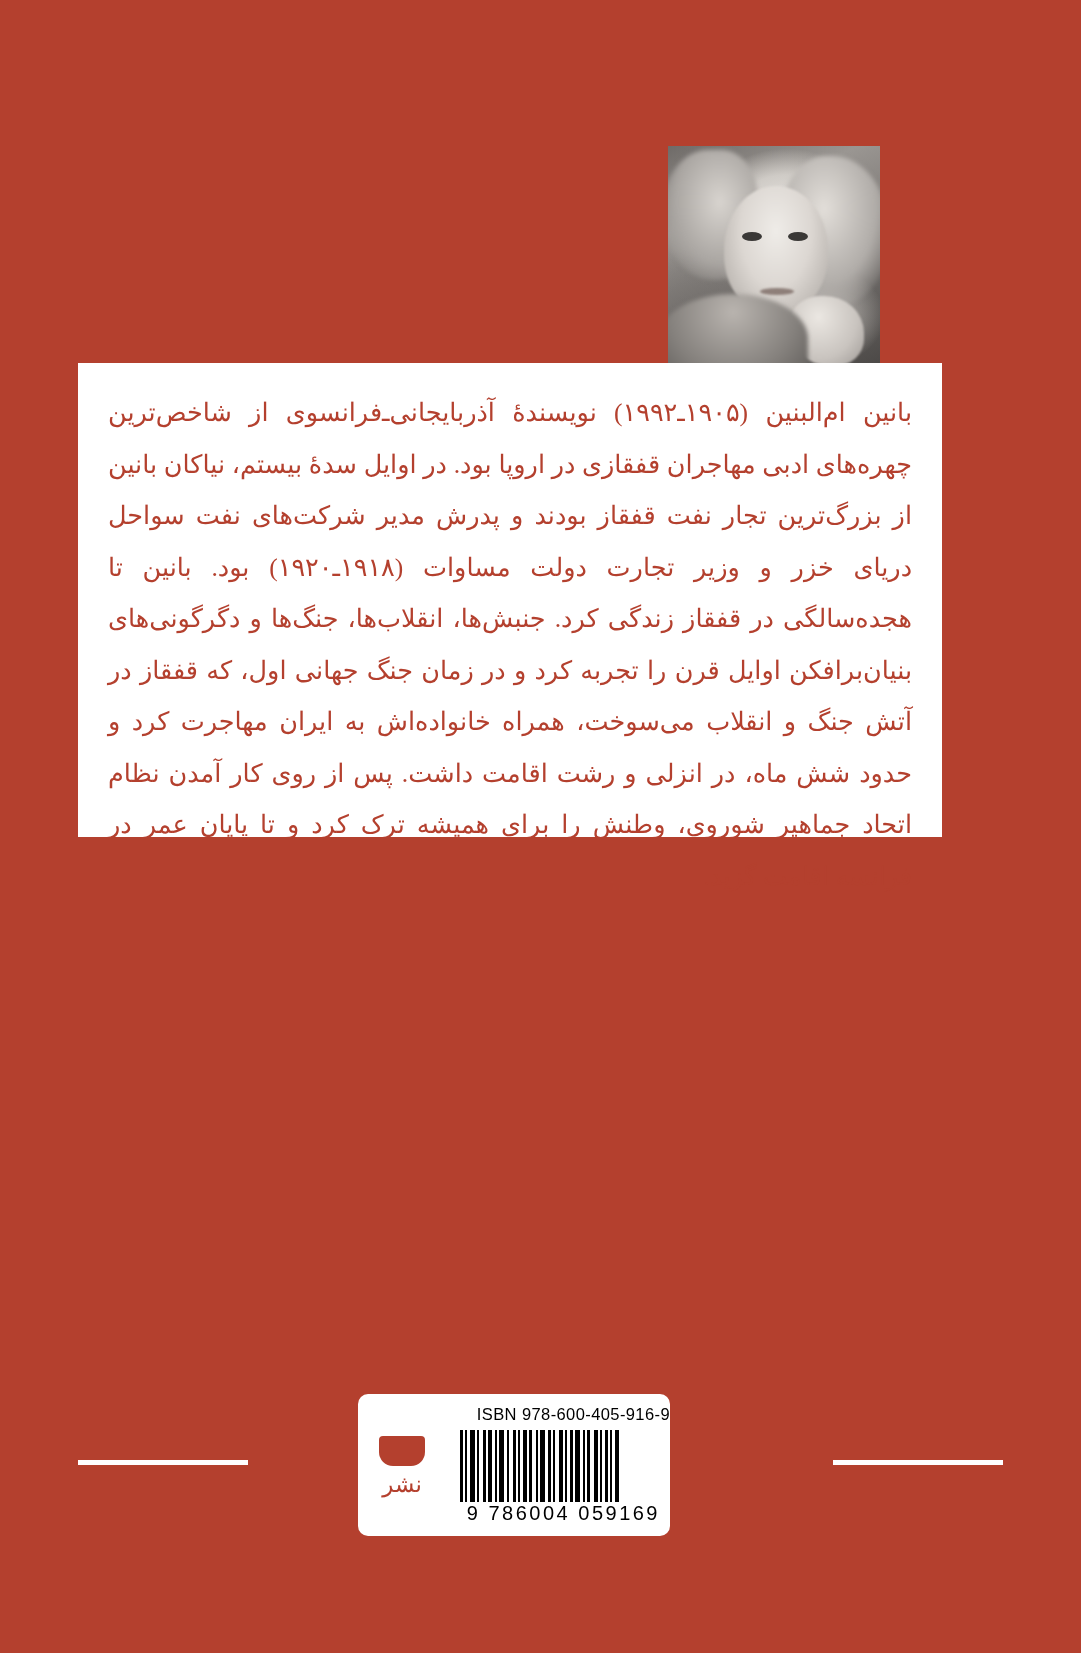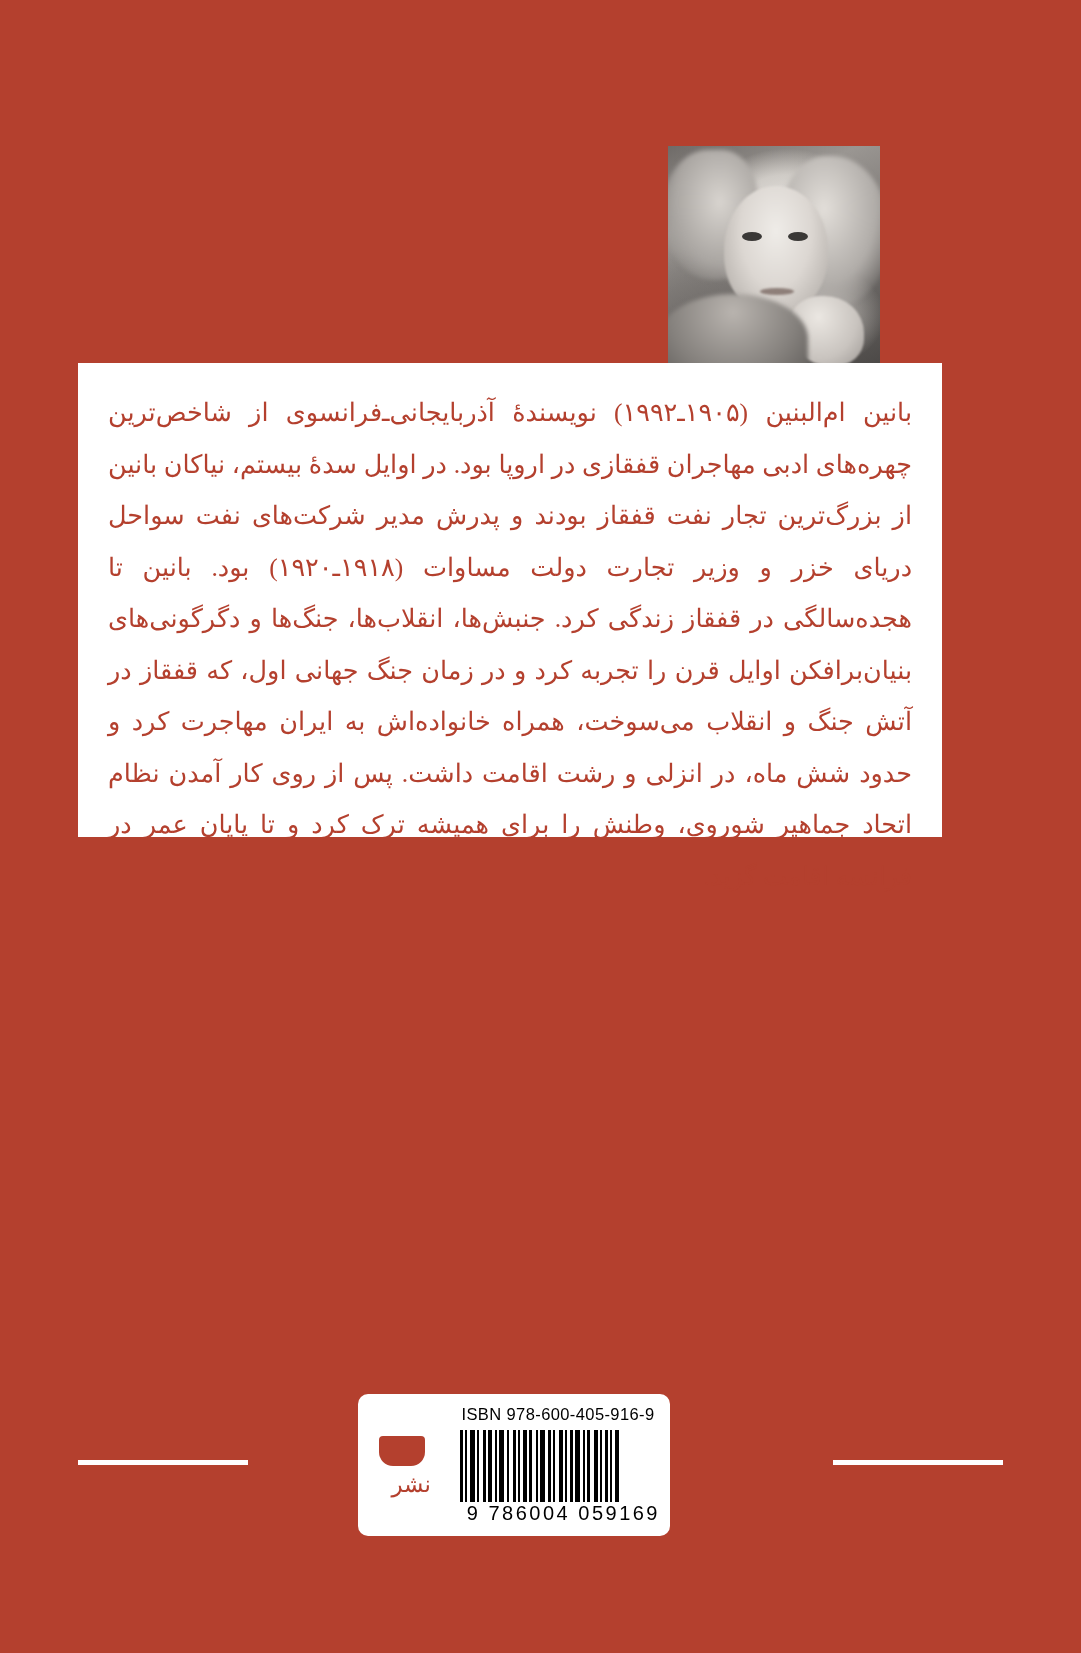--- a/index.html
+++ b/index.html
@@ -141,21 +141,21 @@
   }
   .logo-mark {
     width: 58px;
     height: 66px;
     position: relative;
     color: #b4402e;
     font-size: 30px;
     line-height: 1;
     display: flex;
     align-items: flex-end;
-    justify-content: flex-start;
+    justify-content: center;
     font-family: "Liberation Serif", "DejaVu Serif", serif;
   }
   .logo-mark .bar {
     position: absolute;
     left: 6px;
     top: 4px;
     width: 46px;
     height: 30px;
     background: #b4402e;
     border-radius: 4px 4px 14px 14px;
@@ -176,21 +176,21 @@
     height: 142px;
     background: #ffffff;
     border-radius: 0 10px 10px 0;
     padding: 0;
   }
   .isbn-text {
     position: absolute;
     top: 11px;
     left: 0;
     right: 0;
-    text-align: center;
+    text-align: right;
     color: #000000;
     font-size: 16.5px;
     letter-spacing: 0.4px;
     direction: ltr;
     font-family: "Liberation Sans", sans-serif;
   }
   .barcode {
     position: absolute;
     left: 14px;
     top: 36px;

